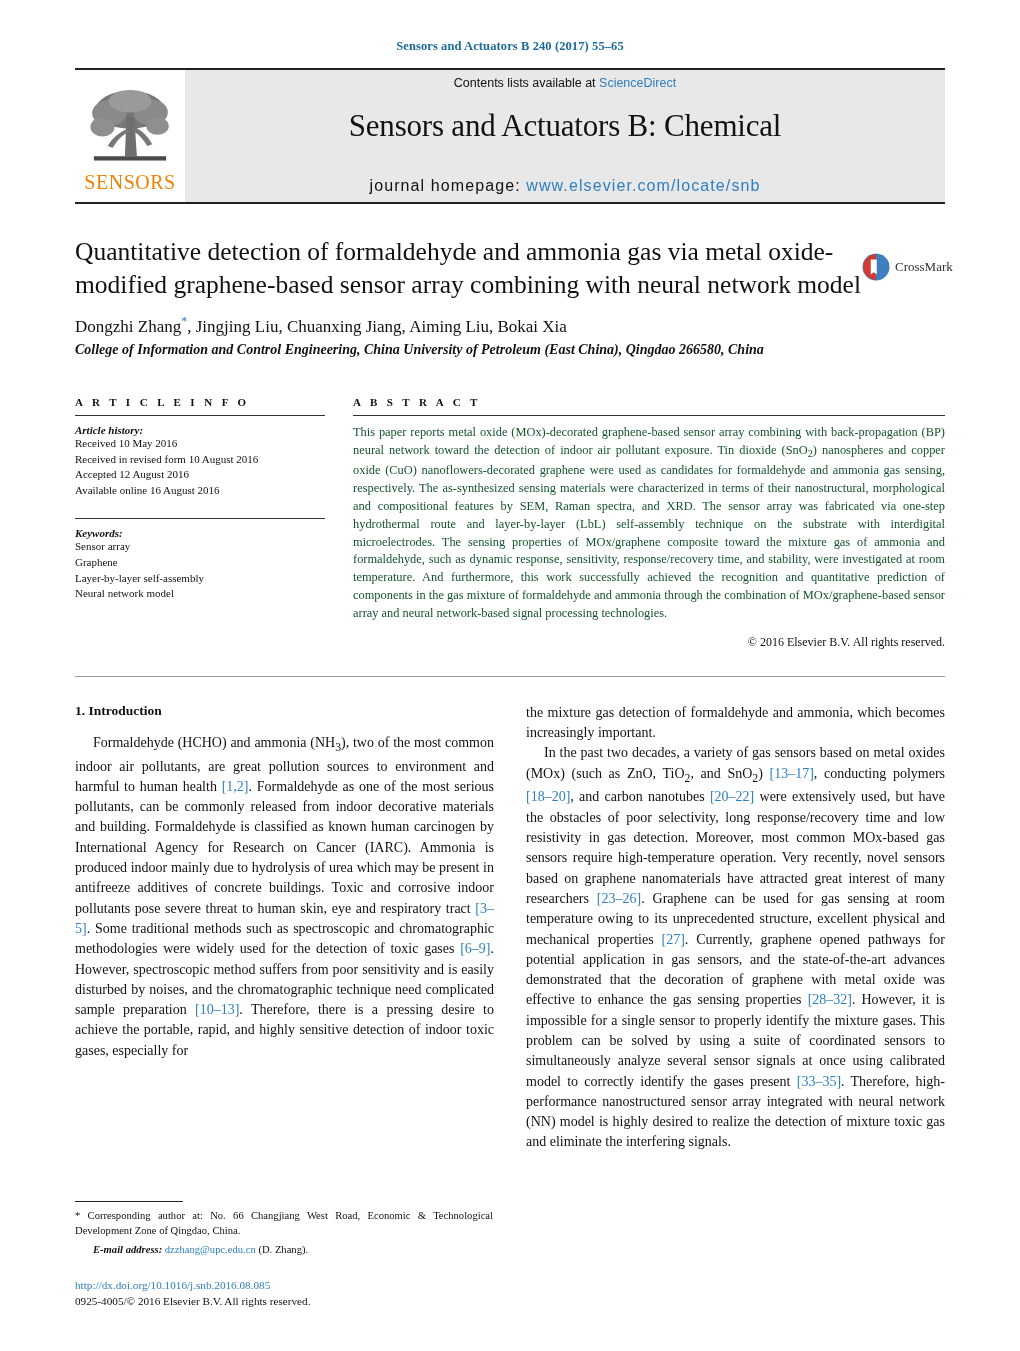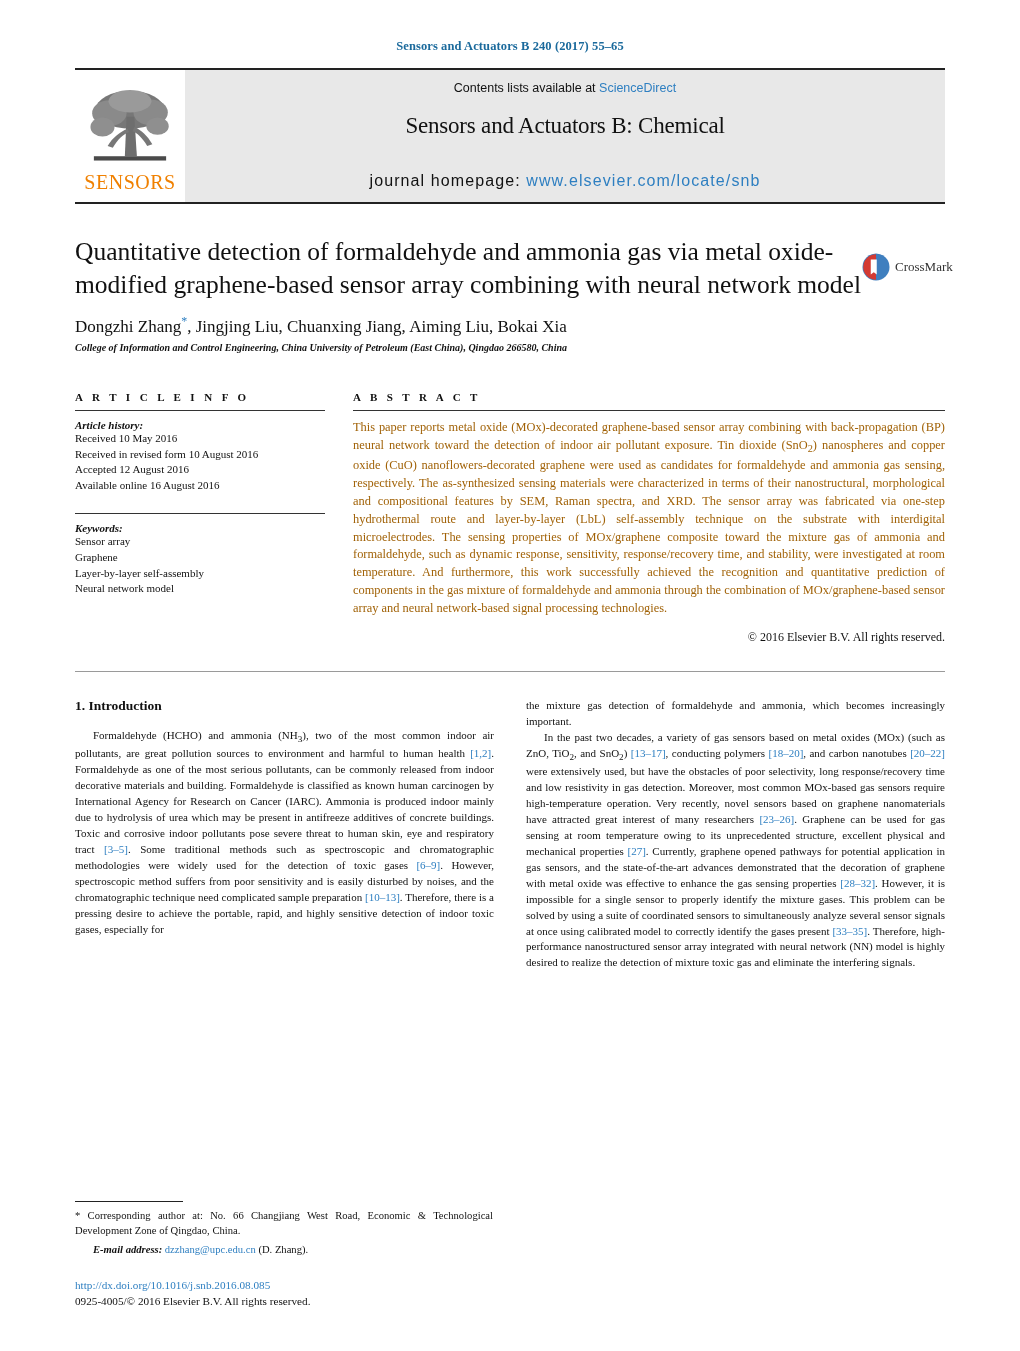--- a/index.html
+++ b/index.html
@@ -66,21 +66,21 @@
   }
   .contents-line {
     font-family: "Liberation Sans", sans-serif;
     font-size: 12.5px;
     color: #111;
     margin-bottom: 18px;
   }
   .contents-line .sd { color: #2e7fc1; }
   .journal-name {
     font-family: "Liberation Serif", serif;
-    font-size: 23px;
+    font-size: 31px;
     color: #111;
     letter-spacing: -0.2px;
     margin-bottom: 33px;
   }
   .homepage-line {
     font-family: "Liberation Sans", sans-serif;
     font-size: 16px;
     letter-spacing: 1.1px;
     color: #111;
   }
@@ -160,21 +160,21 @@
     font-family: "Liberation Serif", serif;
     font-size: 17px;
     color: #111;
   }
   .authors .star { color: #2e7fc1; font-size: 12px; vertical-align: super; }
   .affiliation {
     margin-top: 5px;
     font-family: "Liberation Serif", serif;
     font-style: italic;
     font-weight: bold;
-    font-size: 10px;
+    font-size: 14px;
     color: #111;
   }
 
   .crossmark {
     position: absolute;
     right: 0px; top: 4px;
     width: 84px; height: 54px;
     display: flex; align-items: center; gap: 4px;
   }
   .cm-badge { width: 30px; height: 30px; flex: 0 0 30px; }
@@ -212,21 +212,21 @@
     font-size: 11px; color: #111; line-height: 1.42;
   }
   .kw-block { margin-top: 20px; }
   .kw-rule { border-top: 1px solid #333; margin-bottom: 8px; }
 
   .abstract-body {
     font-family: "Liberation Serif", serif;
     font-size: 12.4px;
     line-height: 1.44;
     text-align: justify;
-    color: #a16207;
+    color: #14532d;
   }
   .abstract-copy {
     margin-top: 12px;
     text-align: right;
     font-family: "Liberation Serif", serif;
     font-size: 12px;
     color: #111;
   }
 
   
@@ -243,21 +243,21 @@
 
   .h1 {
     font-family: "Liberation Serif", serif;
     font-weight: bold;
     font-size: 13.5px;
     color: #111;
     margin: 0 0 14px 0;
   }
   .para {
     font-family: "Liberation Serif", serif;
-    font-size: 11px;
+    font-size: 14px;
     line-height: 1.45;
     text-align: justify;
     color: #111;
     margin: 0;
     text-indent: 18px;
     hyphens: auto;
   }
   .para + .para { margin-top: 0px; }
   .ref { color: #2e7fc1; }
 

